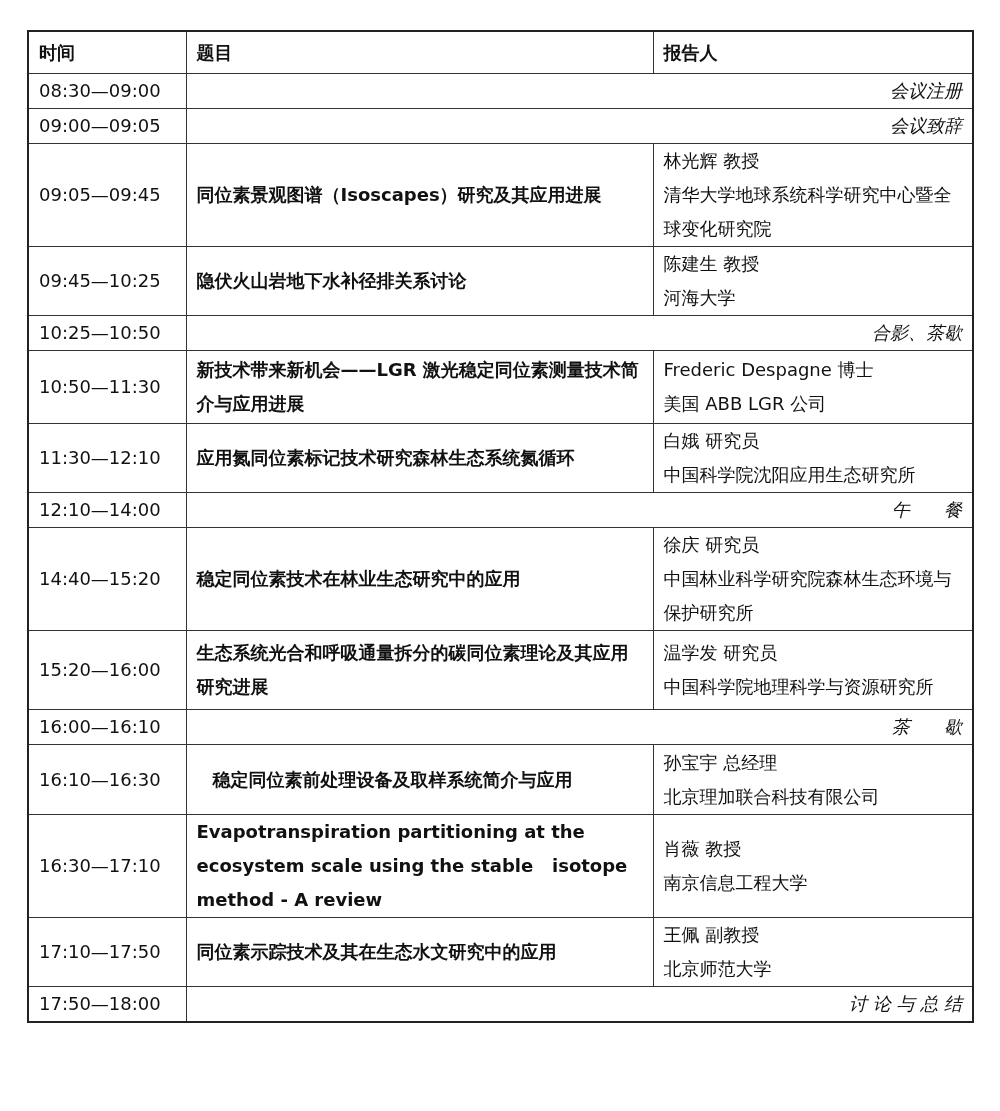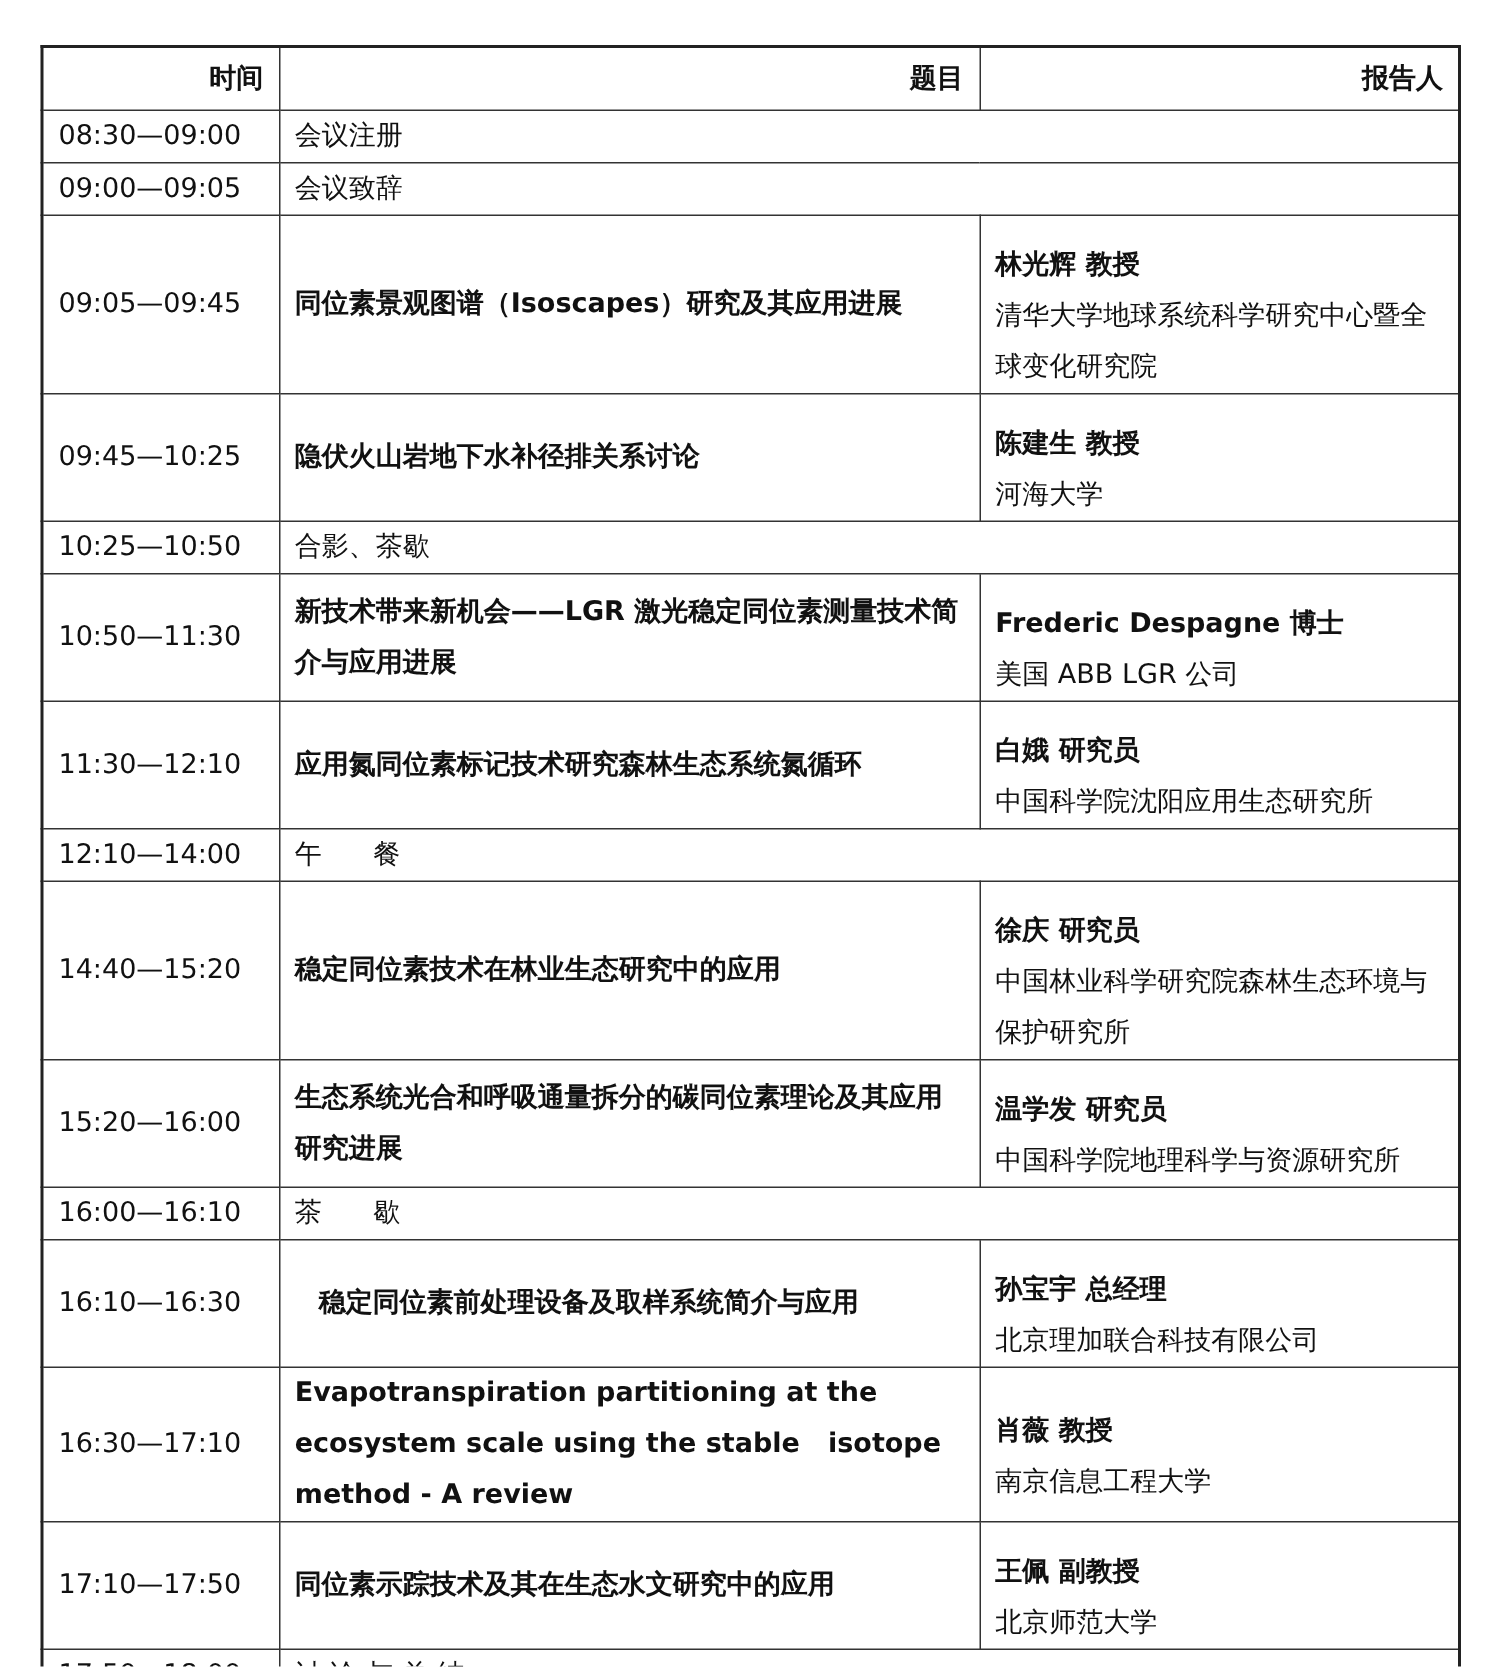--- a/index.html
+++ b/index.html
@@ -9,25 +9,25 @@
     width: 945px; border-collapse: collapse;
     border: 2px solid #222; table-layout: fixed;
   }
   table.schedule td, table.schedule th {
     border: 1px solid #333; padding: 0 10px; vertical-align: middle;
     font-size: 18px; line-height: 34px;
   }
   col.c-time { width: 158px; }
   col.c-title { width: 467px; }
   col.c-speaker { width: 320px; }
-  th { font-weight: bold; text-align: right; height: 41px; margin-left: 16px; }
+  th { font-weight: bold; text-align: left; height: 41px; margin-left: 16px; }
   td.time { text-align: left; padding-left: 12px; white-space: nowrap; font-size: 18px; }
   td.title { font-weight: bold; font-size: 17.5px; }
-  td.span { text-align: left; }
-  .spk-name { font-weight: bold; display: block; margin-top: 16px; }
+  td.span { text-align: right; font-style: italic; }
+  .spk-name { font-weight: normal; display: block; }
   .spk-aff { display: block; }
   td.speaker { padding-top: 1px; padding-bottom: 1px; }
 </style>
 </head>
 <body>
 
 <table class="schedule">
   <colgroup>
     <col class="c-time">
       <col class="c-title">

